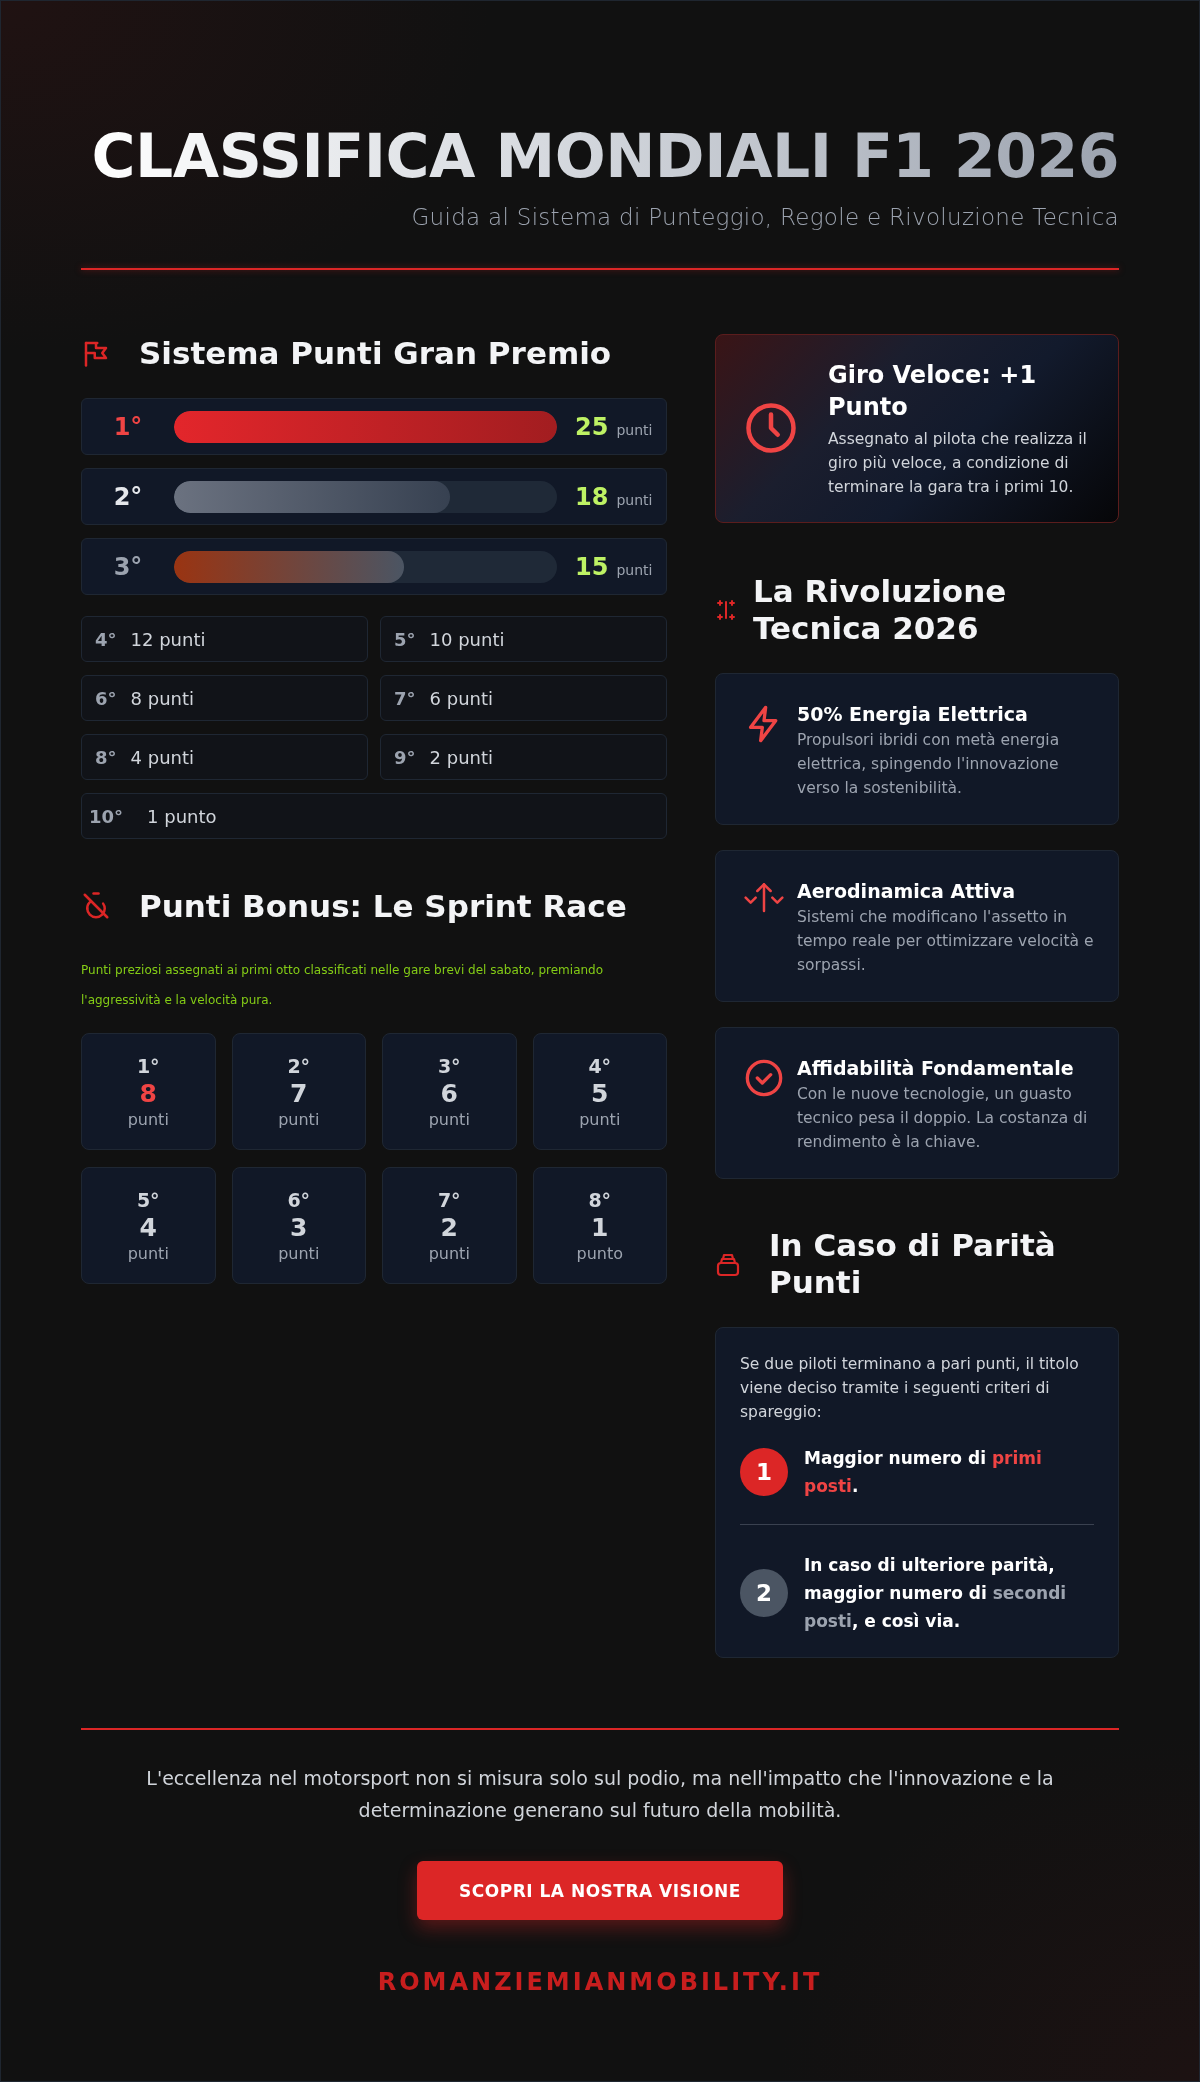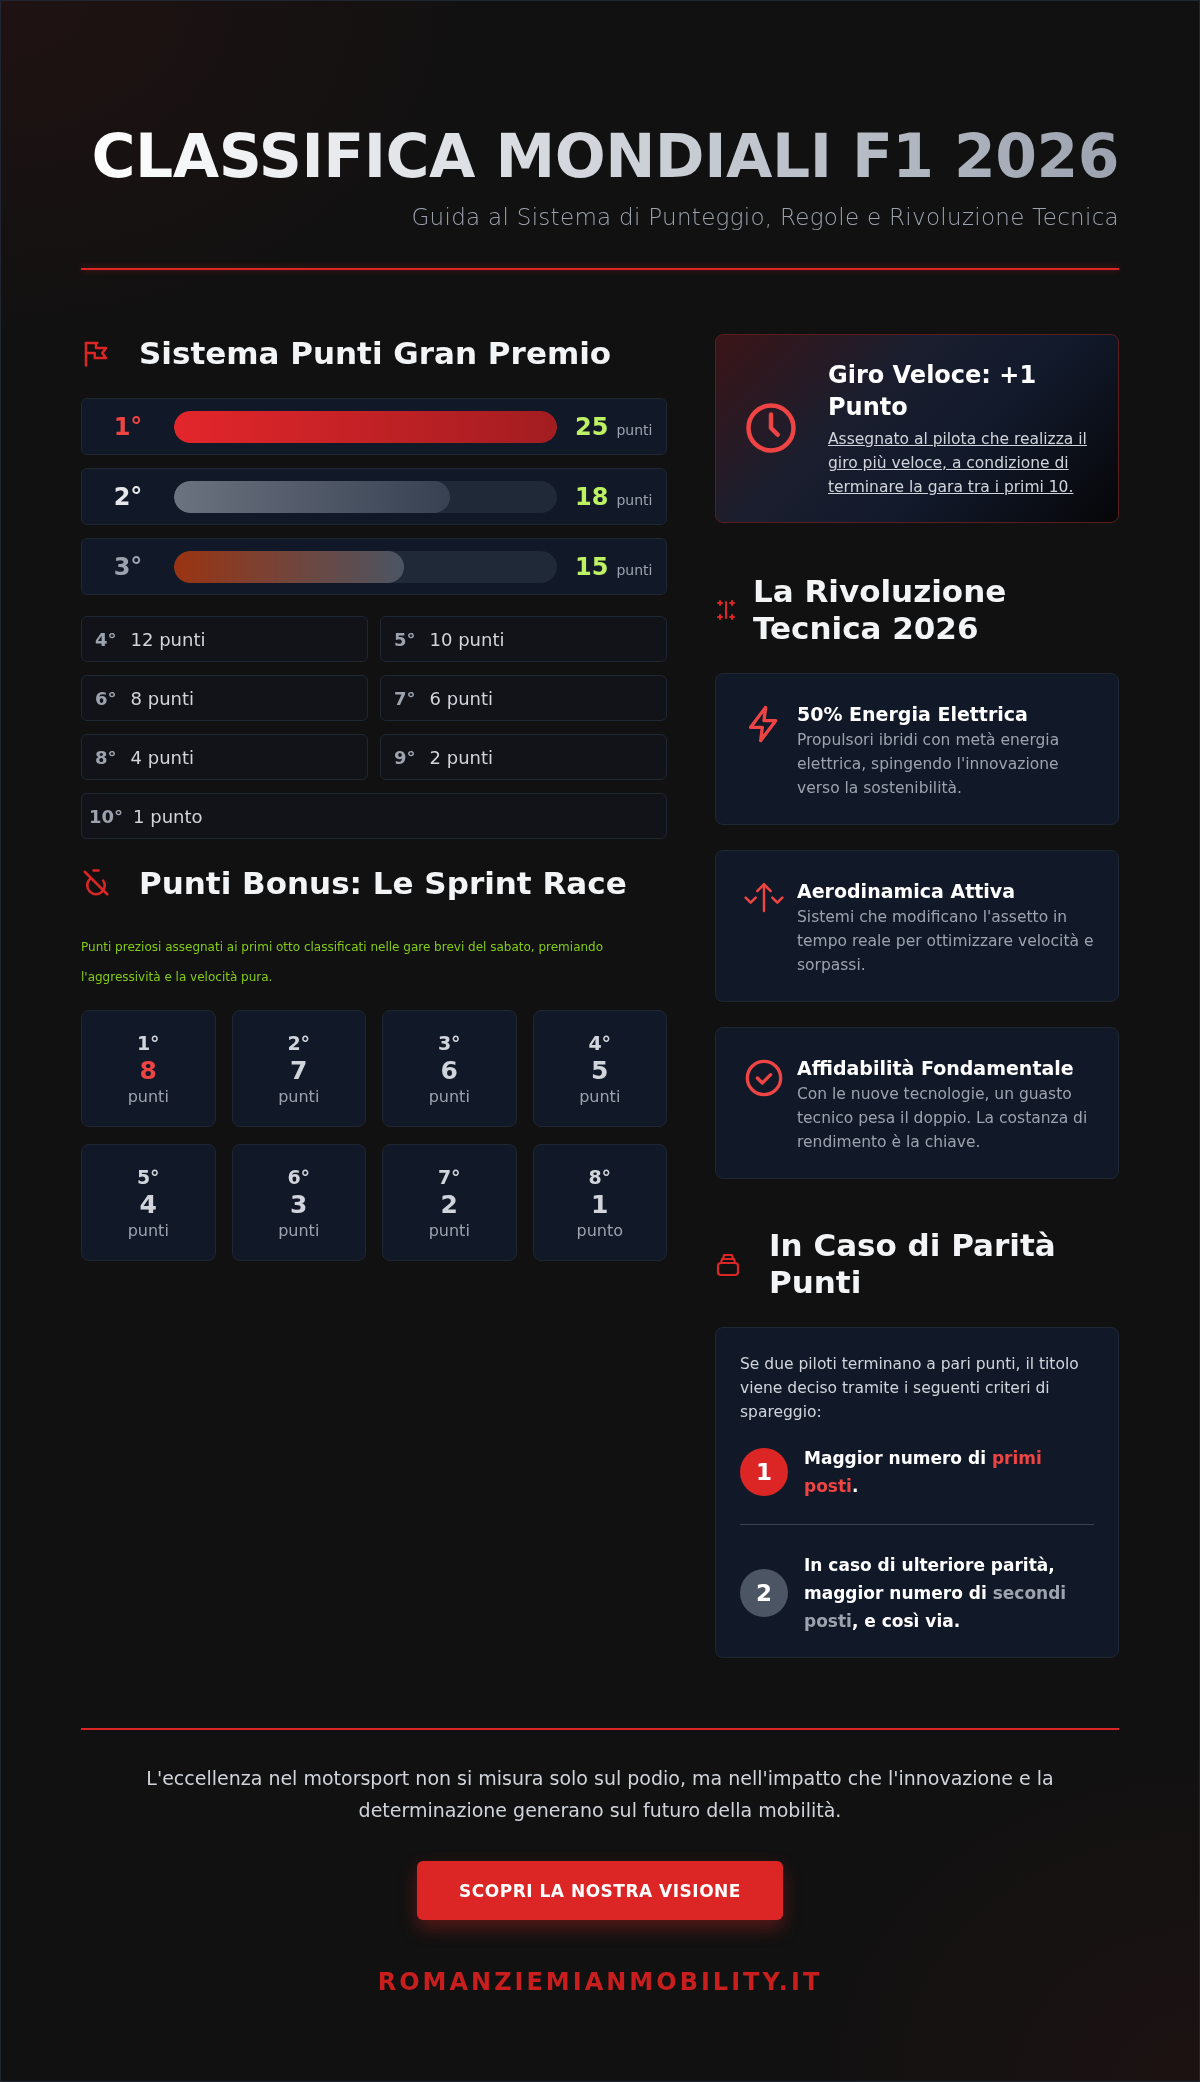--- a/index.html
+++ b/index.html
@@ -51,46 +51,46 @@
   .podium-fill { position: absolute; left: 0; top: 0; bottom: 0; border-radius: 16px; }
   .podium-pts { margin-left: 18px; display: flex; align-items: baseline; gap: 8px; }
   .podium-pts .num { font-size: 24px; font-weight: 700; color: #bef264; }
   .podium-pts .unit { font-size: 14px; color: #9ca3af; }
 
   .grid-small { margin-top: 21px; display: grid; grid-template-columns: 1fr 1fr; gap: 13px 12px; }
   .small-cell {
     height: 46px; border: 1px solid #1f2733; border-radius: 6px; background: #111318;
     display: flex; align-items: center; padding-left: 13px; gap: 14px; font-size: 18px;
   }
-  .small-cell.wide { grid-column: 1 / span 2; padding-left: 7px; gap: 10px; }
+  .small-cell.wide { grid-column: 1 / span 2; padding-left: 7px; gap: 24px; }
   .small-cell .pos { font-weight: 700; color: #9ca3af; }
   .small-cell .val { color: #d1d5db; }
 
-  .sprint { margin-top: 25px; }
+  .sprint { margin-top: 48px; }
   .sprint-desc { margin-top: 30px; font-size: 12px; line-height: 30px; color: #84cc16; }
   .sprint-grid { margin-top: 18px; display: grid; grid-template-columns: repeat(4, 1fr); gap: 17px 16px; }
   .sprint-card {
     height: 117px; border: 1px solid #1f2733; border-radius: 8px; background: #111827;
     display: flex; flex-direction: column; align-items: center; justify-content: center;
   }
   .sprint-card .pos { font-size: 19px; font-weight: 700; color: #d1d5db; }
   .sprint-card .val { font-size: 25px; font-weight: 700; color: #d1d5db; margin-top: 2px; }
   .sprint-card .val.first { color: #ef4444; }
   .sprint-card .unit { font-size: 16px; color: #9ca3af; margin-top: 2px; }
 
   
   .fastlap {
     height: 189px; border: 1px solid #5b1d1d; border-radius: 8px;
     background: linear-gradient(135deg, #3a1416 0%, #1b1e2e 35%, #121a2c 60%, #060608 100%);
     display: flex; align-items: flex-start; padding: 24px 20px 0 28px;
   }
   .fastlap .icon { width: 54px; height: 54px; color: #ef4444; margin-top: 42px; flex: none; }
   .fastlap .text { margin-left: 30px; }
   .fastlap h3 { font-size: 24px; font-weight: 700; color: #ffffff; line-height: 32px; }
-  .fastlap p { font-size: 15.5px; line-height: 24px; color: #d1d5db; margin-top: 4px; text-decoration: underline; }
+  .fastlap p { font-size: 15.5px; line-height: 24px; color: #d1d5db; margin-top: 4px; }
 
   .revo { margin-top: 50px; }
   .revo .section-title { align-items: center; gap: 16px; }
   .revo .section-title .icon { width: 22px; height: 28px; }
   .revo .section-title h2 { line-height: 37px; }
 
   .feature {
     border: 1px solid #1f2733; border-radius: 8px; background: #111827;
     display: flex; padding: 26px 20px 24px 28px;
   }

